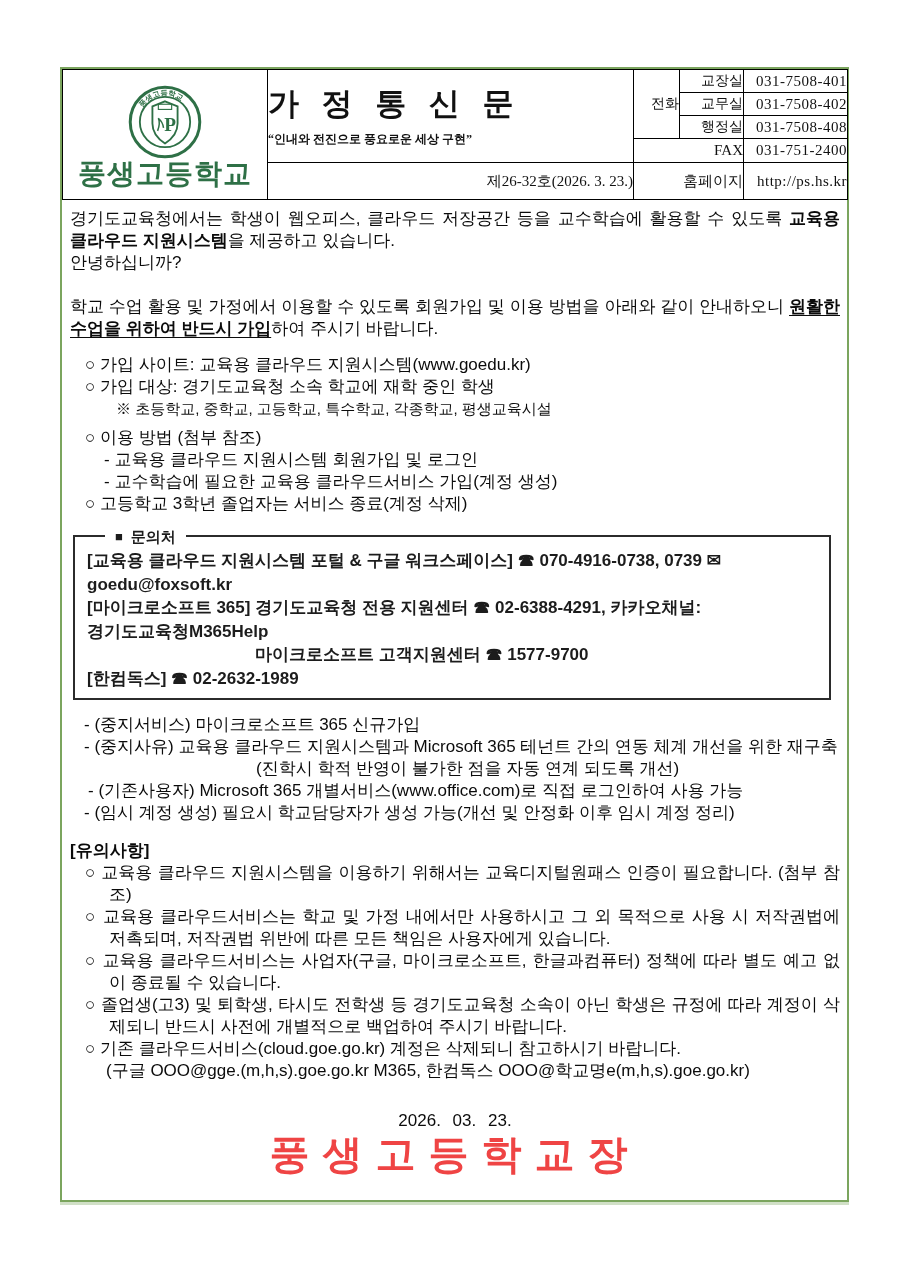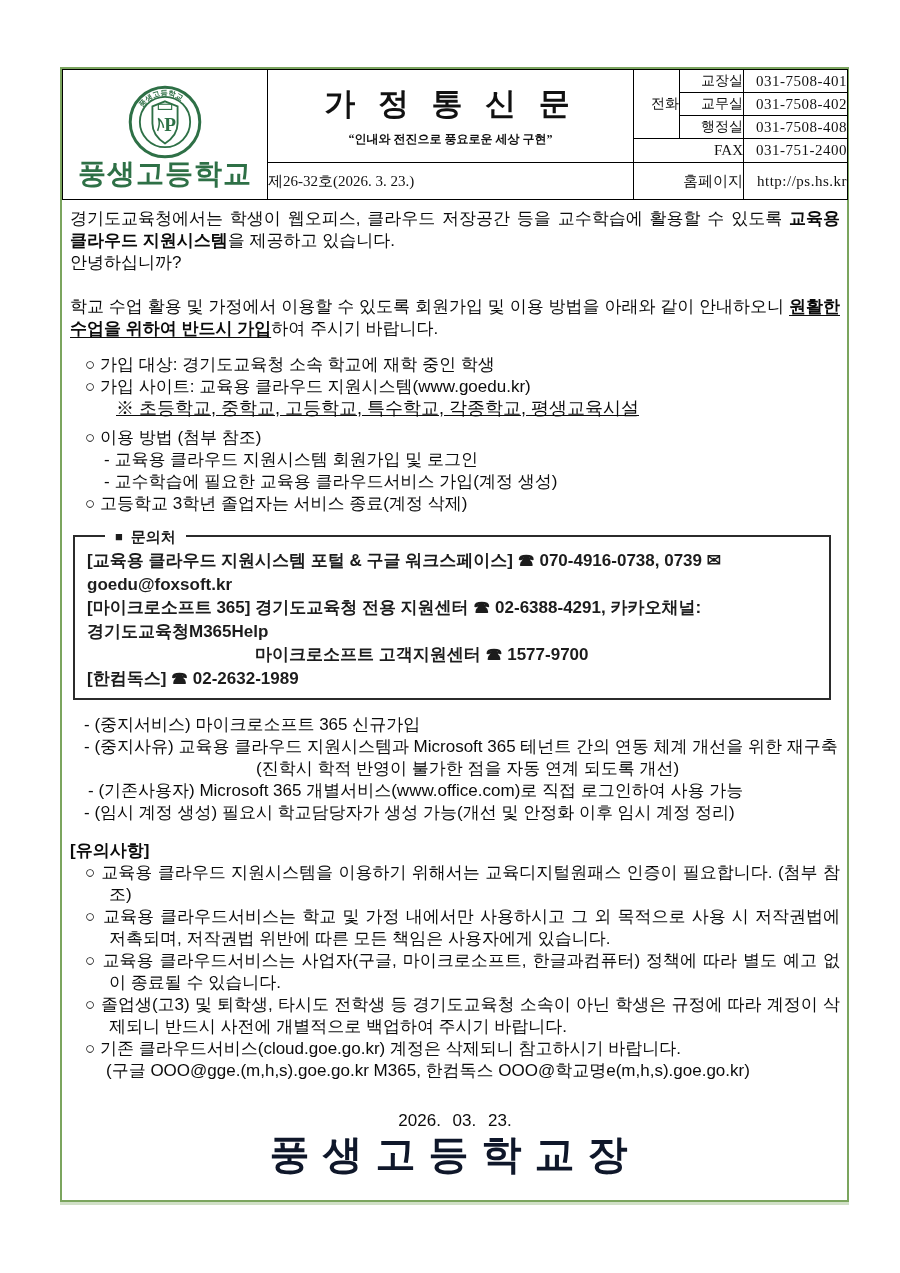--- a/index.html
+++ b/index.html
@@ -12,37 +12,37 @@
     position:absolute; left:60px; top:67px; width:789px; height:1135px;
     border:2px solid #7ba55e; box-sizing:border-box; background:#fff;
     box-shadow:0 3px 0 rgba(123,165,94,.35);
   }
   
   table.hdr { border-collapse:collapse; width:100%; table-layout:fixed; }
   table.hdr td { border:1px solid #000; padding:0; vertical-align:middle; }
   .logo-cell { text-align:center; }
   .emblem { display:block; margin:4px auto 0; }
   .school-name { font-size:28px; font-weight:800; color:#2e7046; letter-spacing:1px; line-height:30px; }
-  .title-cell { text-align:center; }
+  .title-cell { }
   .nl-title { font-size:31px; font-weight:800; letter-spacing:7px; line-height:34px; margin-top:2px; }
   .nl-sub { font-family:"Liberation Serif", serif; font-weight:700; font-size:12px; margin-top:10px; }
-  .issue-cell { text-align:left; font-family:"Liberation Serif", serif; font-size:15px; }
+  .issue-cell { text-align:right; font-family:"Liberation Serif", serif; font-size:15px; }
   .ph-lab, .ph-val { text-align:right; font-family:"Liberation Serif", serif; font-size:14px; }
   .ph-val { font-size:15px; letter-spacing:.5px; }
   .hp-val { font-size:15px; }
   
   .doc { padding:8px 7px 0 8px; font-size:17px; line-height:22px; color:#0b0b0b; }
   .just { text-align:justify; word-break:break-all; }
   .para { margin:0; }
   .sp8 { height:8px; } .sp14 { height:14px; } .sp22 { height:22px; }
   .b { font-weight:700; }
   .bu { font-weight:700; text-decoration:underline; text-underline-offset:3px; }
   .circ-item { padding-left:39px; text-indent:-24px; }
   .sub-item { padding-left:34px; }
-  .ref-note { padding-left:46px; font-size:18px; line-height:21px;text-decoration:underline; }
+  .ref-note { padding-left:46px; font-size:15px; line-height:21px; }
   
   .contact-box {
     position:relative; margin:20px 9px 0 3px; border:2px solid #2b2b2b;
     padding:12px 12px 8px 12px; font-weight:700; line-height:23.5px; color:#1c1c1c;
   }
   .contact-legend {
     position:absolute; top:-12px; left:30px; background:#fff; padding:0 10px;
     font-size:15px; font-weight:700; display:flex; gap:8px; align-items:center;
   }
   .legend-sq { font-size:13px; }
@@ -53,21 +53,21 @@
   .dash-item2 { padding-left:28px; text-indent:-10px; }
   .reason-note { padding-left:186px; }
   
   .notice-title { font-weight:700; margin-top:16px; }
   .notice-item { padding-left:39px; text-indent:-24px; }
   .account-note { padding-left:36px; }
   
   .issue-date { text-align:center; margin-top:28px; font-size:17px; word-spacing:7px; }
   .signature {
     text-align:center; margin-top:12px; font-family:"Liberation Serif", serif;
-    font-size:40px; font-weight:600; letter-spacing:13px; color:#0f172a;
+    font-size:40px; font-weight:600; letter-spacing:13px; color:#ef4444;
   }
 </style>
 </head>
 <body>
 
 <div class="sheet">
 
   <table class="hdr">
     <colgroup>
       <col style="width:205px">
@@ -127,22 +127,22 @@
 
     <p class="para just"><span>경기도교육청에서는 학생이 웹오피스, 클라우드 저장공간 등을 교수학습에 활용할 수 있도록 </span><span class="b">교육용 클라우드 지원시스템</span><span>을 제공하고 있습니다.</span></p>
     <p class="para">안녕하십니까?</p>
 
     <div class="sp22"></div>
 
     <p class="para just"><span>학교 수업 활용 및 가정에서 이용할 수 있도록 회원가입 및 이용 방법을 아래와 같이 안내하오니 </span><span class="bu">원활한 수업을 위하여 반드시 가입</span><span>하여 주시기 바랍니다.</span></p>
 
     <div class="sp14"></div>
 
+    <div class="circ-item">○ 가입 사이트: 교육용 클라우드 지원시스템(www.goedu.kr)</div>
     <div class="circ-item">○ 가입 대상: 경기도교육청 소속 학교에 재학 중인 학생</div>
-    <div class="circ-item">○ 가입 사이트: 교육용 클라우드 지원시스템(www.goedu.kr)</div>
     <div class="ref-note">※ 초등학교, 중학교, 고등학교, 특수학교, 각종학교, 평생교육시설</div>
     <div class="sp8"></div>
     <div class="circ-item">○ 이용 방법 (첨부 참조)</div>
     <div class="sub-item">- 교육용 클라우드 지원시스템 회원가입 및 로그인</div>
     <div class="sub-item">- 교수학습에 필요한 교육용 클라우드서비스 가입(계정 생성)</div>
     <div class="circ-item">○ 고등학교 3학년 졸업자는 서비스 종료(계정 삭제)</div>
 
     <div class="contact-box">
       <div class="contact-legend">
         <span class="legend-sq">■</span>

